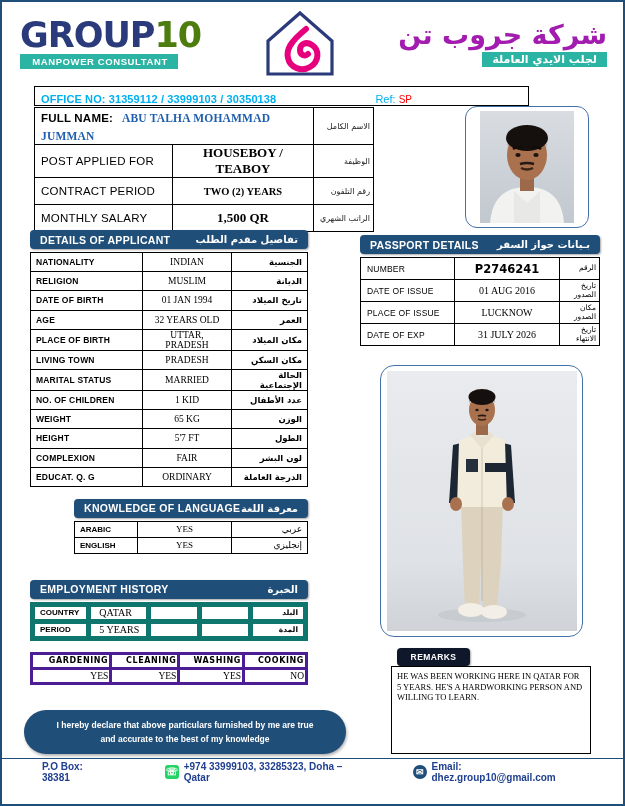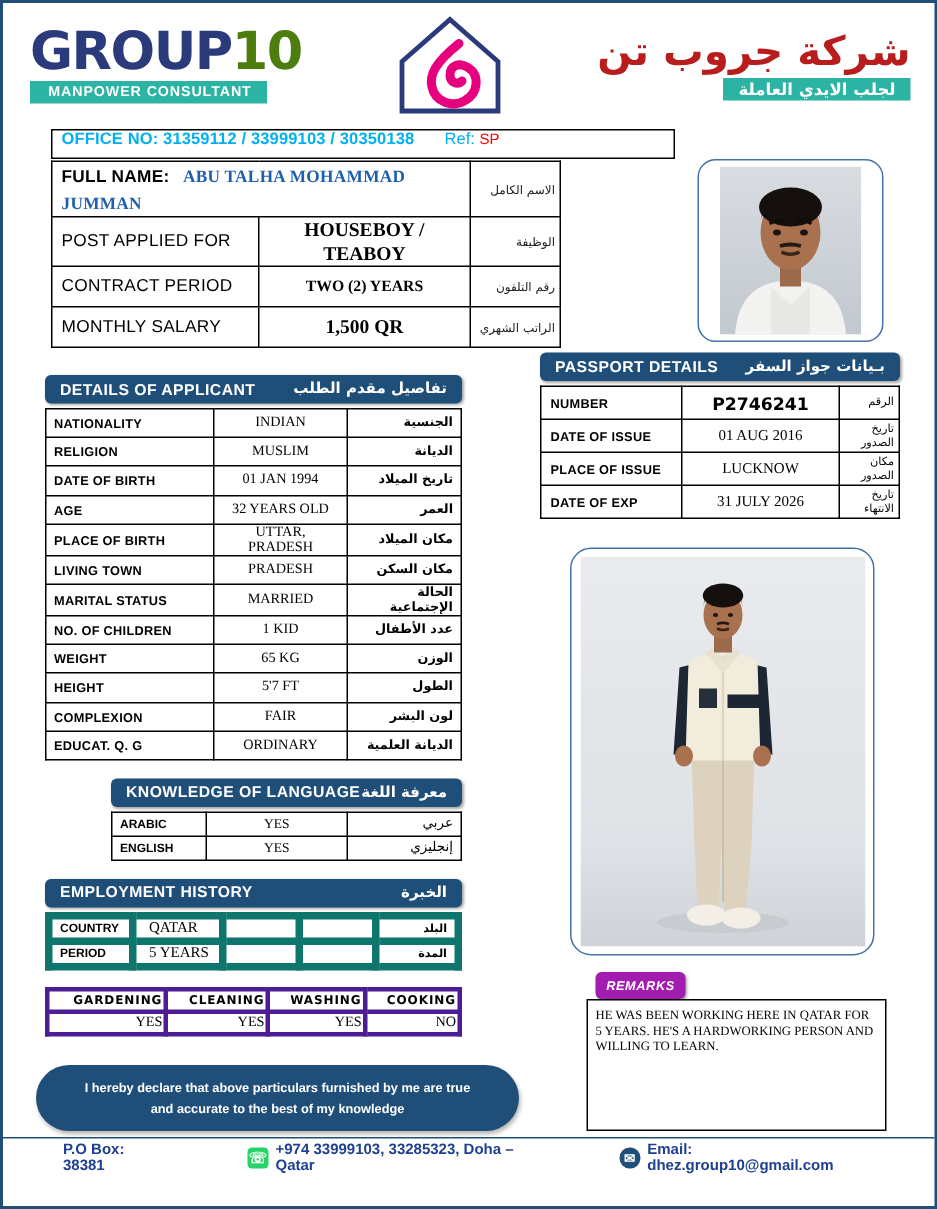--- a/index.html
+++ b/index.html
@@ -32,34 +32,34 @@
   .logo-word .g1 { color:#2b3a7a; }
   .logo-word .g2 { color:#4d7c0f; }
   .logo-tag {
     background:#2bb3a3; color:#fff; font-size:9.5px; font-weight:bold;
     letter-spacing:0.6px; padding:2px 10px 2px 12px; margin-top:2px;
     width:158px; text-align:center;
   }
   .logo-mid { width:80px; height:70px; position:relative; }
   .logo-right { display:flex; flex-direction:column; align-items:flex-end; padding-right:4px;}
   .logo-ar {
-    font-size:27px; font-weight:bold; color:#b91c1c; line-height:30px;
+    font-size:27px; font-weight:bold; color:#a21caf; line-height:30px;
     direction:rtl; font-family:"DejaVu Sans", sans-serif;
   }
   .logo-ar-tag {
     background:#2bb3a3; color:#fff; font-size:11px; font-weight:bold;
     padding:1px 10px; margin-top:2px; direction:rtl;
     font-family:"DejaVu Sans", sans-serif;
   }
 
   
   .office-bar {
-    position:absolute; left:32px; top:84px; width:416px; height:20px;
+    position:absolute; left:32px; top:84px; width:495px; height:20px;
     border:1.5px solid #000; background:#fff;
-    display:flex; align-items:flex-start; padding:0 6px;
+    display:flex; align-items:flex-end; padding:0 6px;
   }
   .office-no { font-size:11px; font-weight:bold; color:#00b0f0; letter-spacing:0.1px; }
   .ref-wrap { margin-left:auto; padding-right:110px; font-size:11px; font-weight:normal; }
   .ref-lbl { color:#00b0f0; }
   .ref-val { color:#ff0000; font-size:10px; }
 
   
   .toptable {
     position:absolute; left:32px; top:105px; width:340px;
     border-collapse:collapse;
@@ -90,37 +90,37 @@
     background:#1f4e79; color:#fff; border-radius:4px;
     display:flex; align-items:center; justify-content:space-between;
     padding:0 10px; height:19px;
     box-shadow:1px 1px 2px rgba(0,0,0,.35);
   }
   .sec-en { font-size:10.5px; font-weight:bold; letter-spacing:0.3px; }
   .sec-ar { font-size:10px; font-weight:bold; direction:rtl;
             font-family:"DejaVu Sans", sans-serif; }
 
   
-  .left-col { position:absolute; left:28px; top:248px; width:278px; }
+  .left-col { position:absolute; left:28px; top:228px; width:278px; }
   .detail-tbl { width:100%; border-collapse:collapse; margin-top:3px; }
   .detail-tbl td { border:1px solid #000; height:19.2px; padding:0 5px; }
   .d-lbl { width:112px; font-size:8.5px; font-weight:bold; letter-spacing:0.2px; }
   .d-val { text-align:center; font-size:9.5px; font-family:"Liberation Serif", serif; }
   .d-ar  { width:76px; text-align:right; direction:rtl; font-size:8.5px;
            font-weight:bold; font-family:"DejaVu Sans", sans-serif; }
 
   .lang-wrap { margin-top:12px;padding-left:44px; }
   .lang-tbl { width:100%; border-collapse:collapse; margin-top:3px; }
   .lang-tbl td { border:1px solid #000; height:16px; padding:0 5px; }
   .l-lbl { width:63px; font-size:8px; font-weight:bold; }
   .l-val { text-align:center; font-size:9px; font-family:"Liberation Serif", serif; }
   .l-ar { width:76px; text-align:right; direction:rtl; font-size:9px;
           font-family:"DejaVu Sans", sans-serif; }
 
-  .emp-wrap { margin-top:12px; }
+  .emp-wrap { margin-top:26px; }
   .emp-tbl { width:100%; border-collapse:collapse; margin-top:3px; }
   .emp-tbl td { border:5px solid #0f766e; height:17px; padding:0 5px; }
   .e-lbl { width:57px; font-size:8px; font-weight:bold; }
   .e-val { font-size:10px; font-family:"Liberation Serif", serif; width:62px; padding-left:8px !important;}
   .e-blank { width:62px; }
   .e-ar { width:62px; text-align:right; direction:rtl; font-size:7.5px;
           font-weight:bold; font-family:"DejaVu Sans", sans-serif; }
 
   .skill-wrap { margin-top:11px; }
   .skill-tbl { width:100%; border-collapse:collapse; margin-top:3px; }
@@ -134,39 +134,38 @@
     background:#1f4e79; color:#fff; border-radius:22px;
     display:flex; align-items:center; justify-content:center; text-align:center;
     font-size:8.5px; font-weight:bold; line-height:14px; padding:0 26px;
     box-shadow:1px 2px 3px rgba(0,0,0,.3);
   }
 
   
   .right-col { position:absolute; left:358px; top:233px; width:240px; }
   .pp-tbl { width:100%; border-collapse:collapse; margin-top:3px; }
   .pp-tbl td { border:1px solid #000; height:22px; padding:0 6px; }
-  .p-lbl { width:94px; font-size:8.5px; font-weight:bold; letter-spacing:0.2px;margin-left:36px; }
+  .p-lbl { width:94px; font-size:8.5px; font-weight:normal; letter-spacing:0.2px;margin-left:36px; }
   .p-val { text-align:center; font-size:10px; font-family:"Liberation Serif", serif; }
   .p-val.bold { font-weight:bold; font-size:11.5px; font-family:"DejaVu Sans", sans-serif; }
   .p-ar { width:40px; text-align:right; direction:rtl; font-size:7.5px;
           font-family:"DejaVu Sans", sans-serif; line-height:8.5px; padding:1px 3px !important;margin-top:23px; }
 
   .body-photo {
     position:absolute; left:378px; top:363px; width:203px; height:272px;
     border:1.5px solid #4472a8; border-radius:14px; background:#fff;
     padding:5px; display:flex; align-items:center; justify-content:center;
   }
 
   .remarks-badge {
-    position:absolute; left:395px; top:646px; width:60px; height:18px;
-    background:#a21caf; color:#fff; border-radius:4px;
+    position:absolute; left:395px; top:646px; width:73px; height:18px;
+    background:#0f172a; color:#fff; border-radius:4px;
     display:flex; align-items:center; justify-content:center;
     font-size:8.5px; font-weight:bold; letter-spacing:0.4px;
     box-shadow:1px 1px 2px rgba(0,0,0,.35);
-    font-style:italic;
   }
   .remarks-box {
     position:absolute; left:389px; top:664px; width:200px; height:88px;
     border:1.2px solid #000; background:#fff; padding:4px 5px;
     font-size:8.5px; line-height:10.5px; font-family:"Liberation Serif", serif;
   }
 
   
   .footer {
     position:absolute; left:0; bottom:20px; width:621px; height:26px;
@@ -326,21 +325,21 @@
             <td class="d-ar">الطول</td>
           </tr>
       <tr>
             <td class="d-lbl">COMPLEXION</td>
             <td class="d-val">FAIR</td>
             <td class="d-ar">لون البشر</td>
           </tr>
       <tr>
             <td class="d-lbl">EDUCAT. Q. G</td>
             <td class="d-val">ORDINARY</td>
-            <td class="d-ar">الديانة العلمية</td>
+            <td class="d-ar">الدرجة العاملة</td>
           </tr>
     </tbody>
       </table>
 
     <div class="lang-wrap">
       <div class="sec">
         <span class="sec-en">KNOWLEDGE OF LANGUAGE</span>
         <span class="sec-ar">معرفة اللغة</span>
       </div>
       <table class="lang-tbl">

